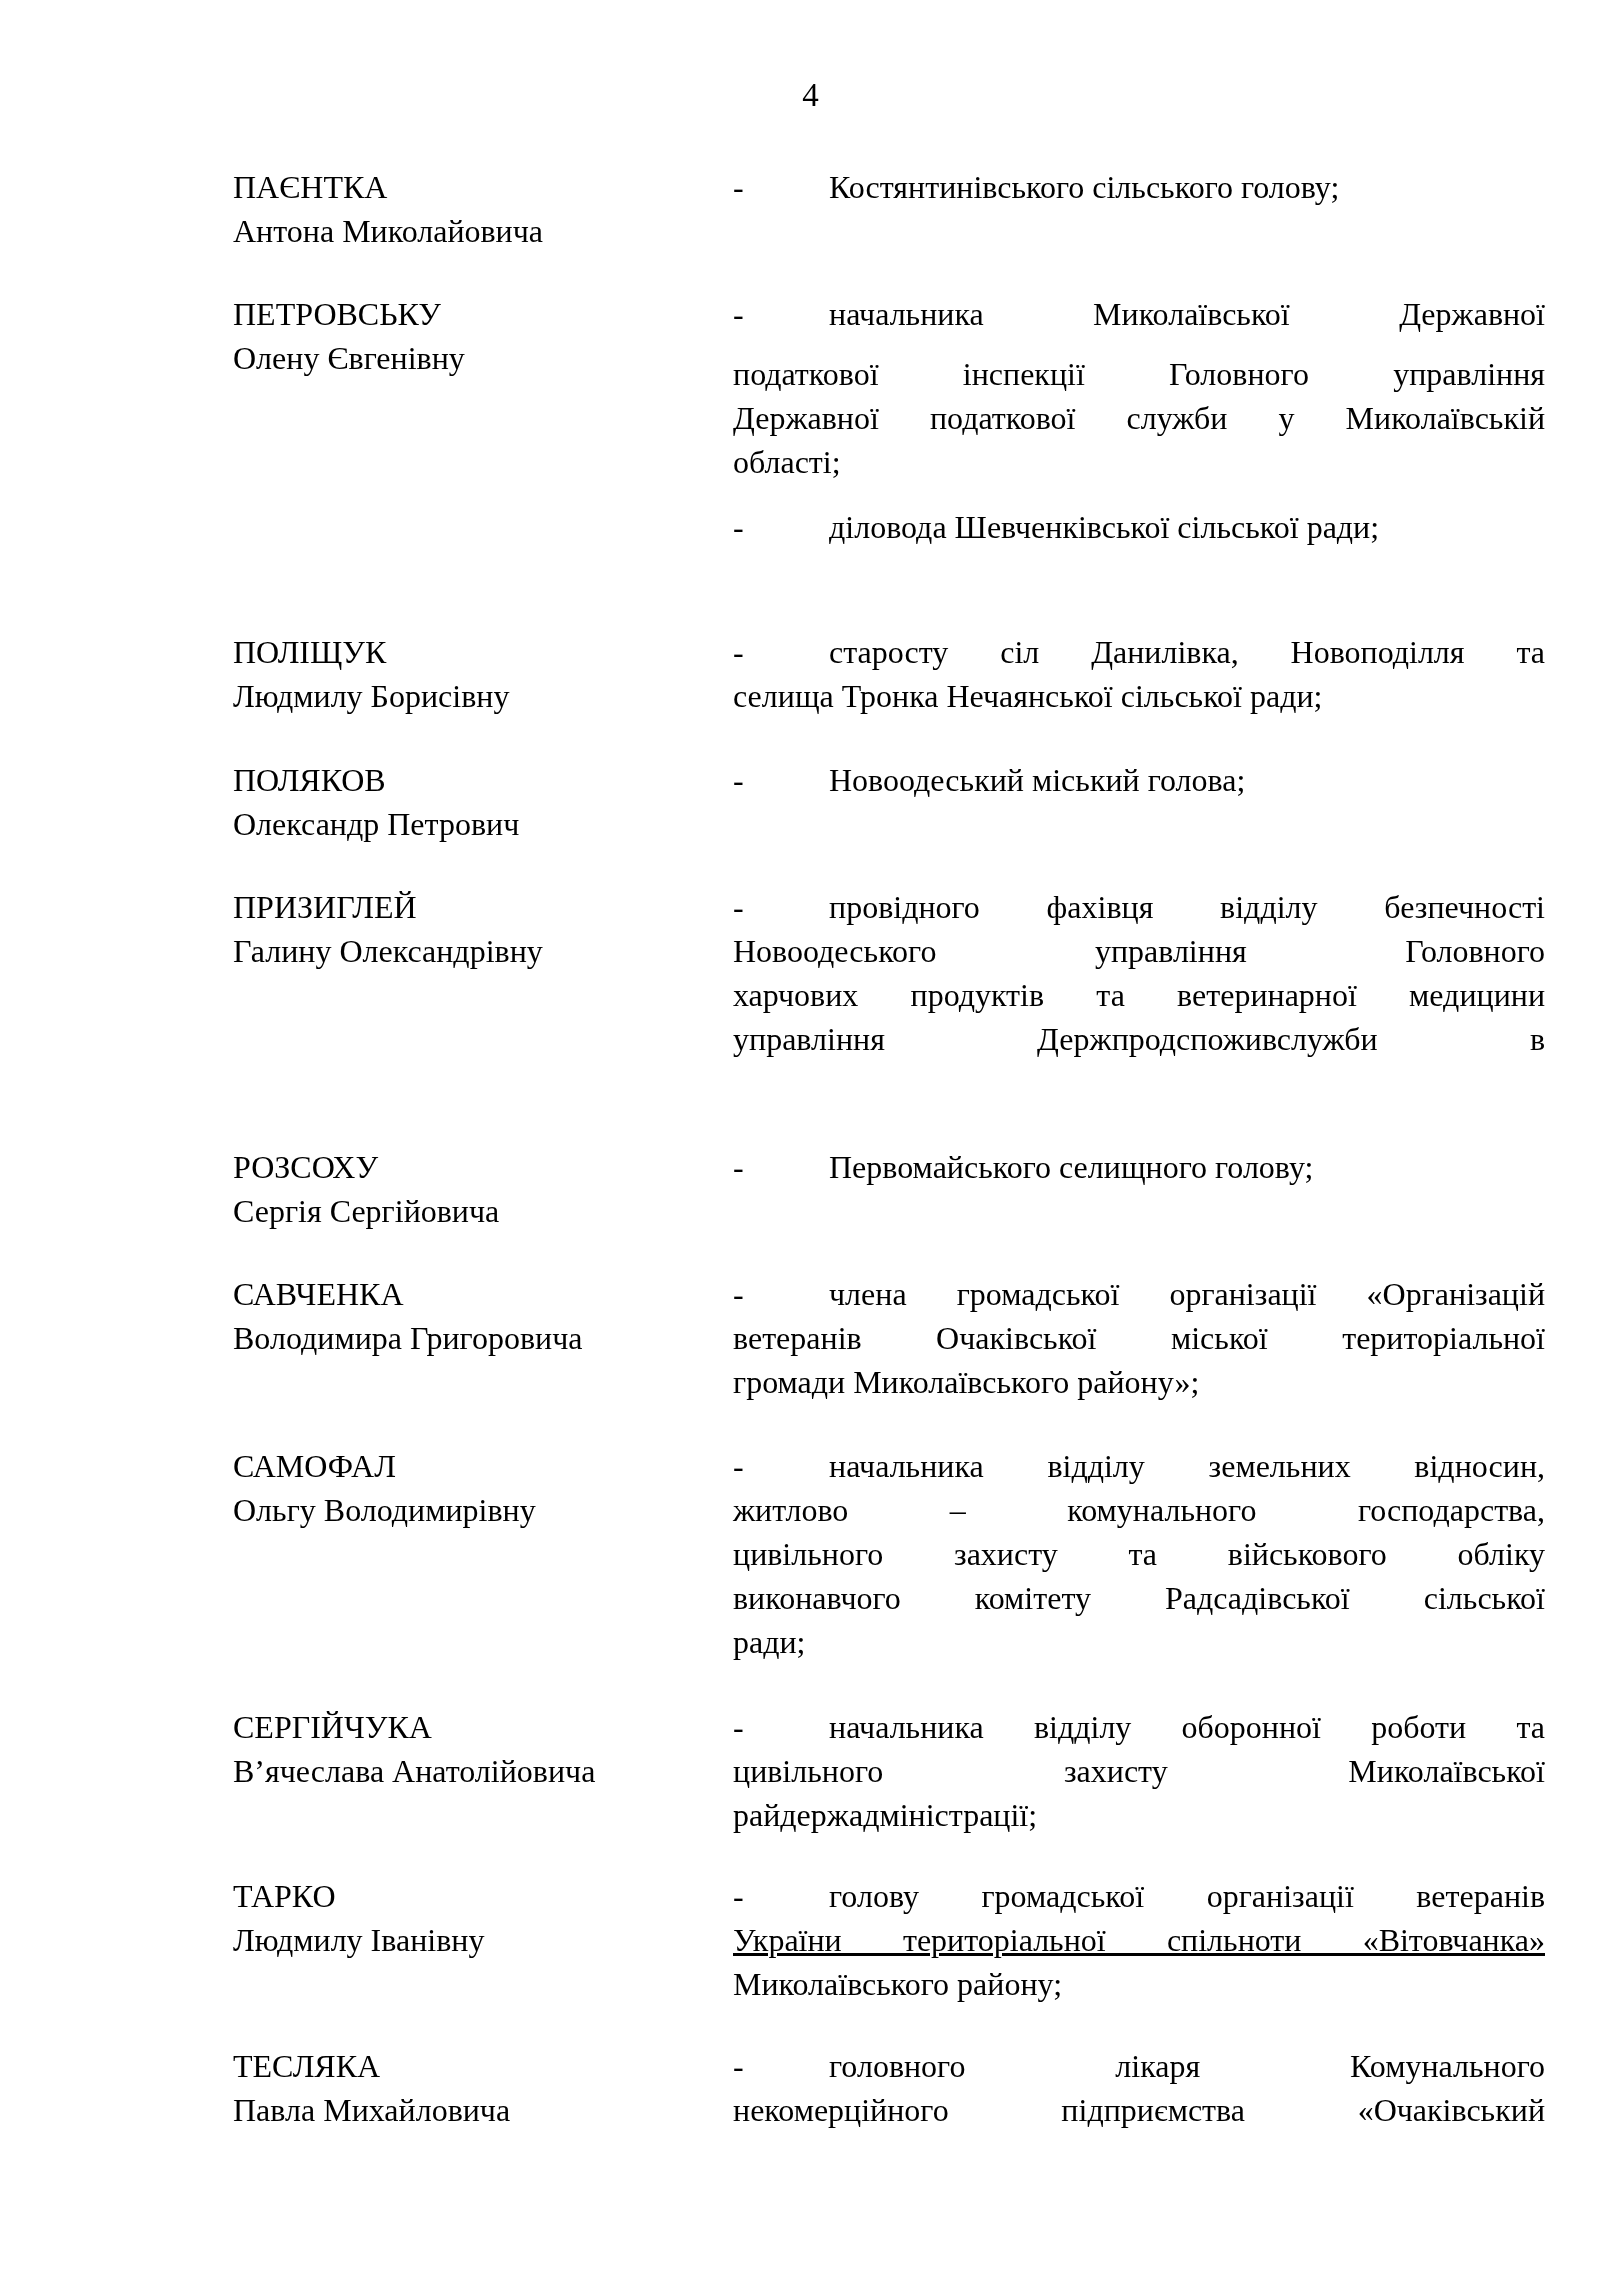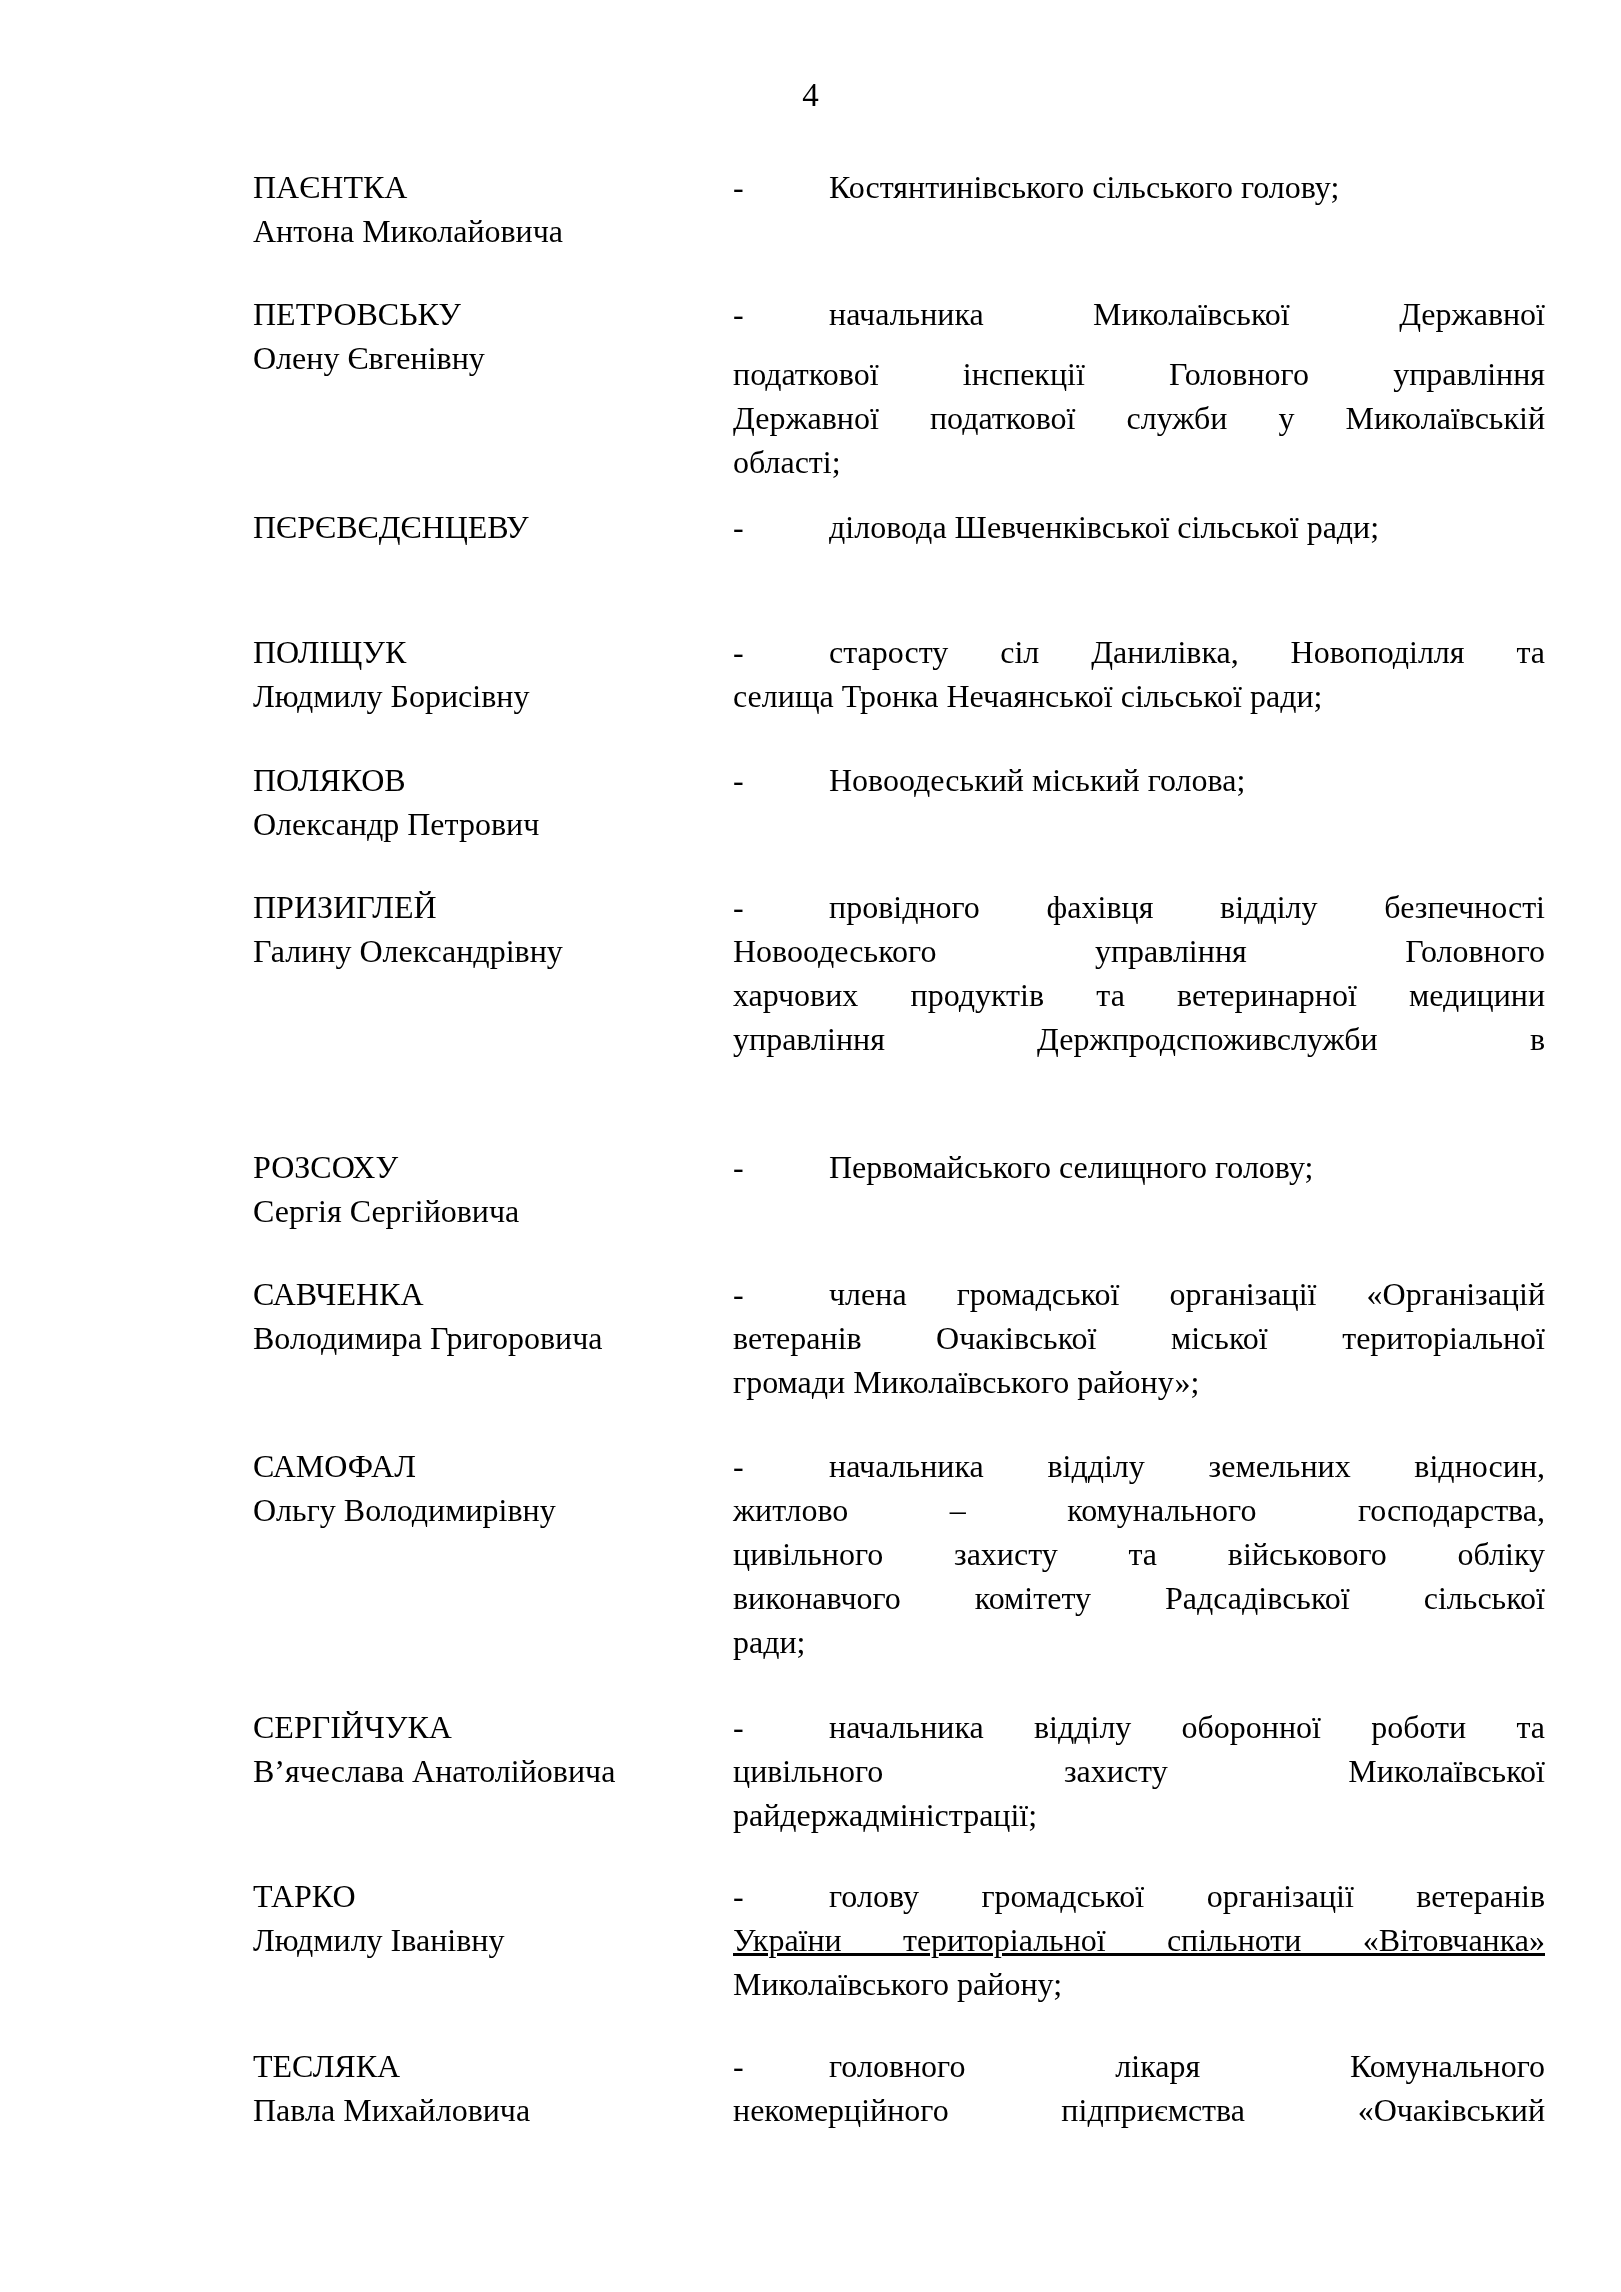--- a/index.html
+++ b/index.html
@@ -2,21 +2,21 @@
 <html><head>
   <meta charset="utf-8">
   <style>
     html, body { margin: 0; padding: 0; background: #ffffff; }
     body { width: 1621px; height: 2293px; position: relative; overflow: hidden;
       font-family: "Liberation Serif", "DejaVu Serif", serif; color: #000; }
     .page-number { position: absolute; top: 76px; left: 0; width: 1784px; text-align: center;
       font-size: 33px; line-height: 39px; }
     .entry { position: absolute; left: 233px; width: 1311px; font-size: 32px; line-height: 44px; }
     .name-col { position: absolute; left: 0; top: 0; width: 490px; }
-    .name-col div { white-space: nowrap; margin-left: 20px; }
+    .name-col div { white-space: nowrap; }
     .desc-col { position: absolute; left: 500px; top: 0; width: 812px; text-align: justify;
       text-align-last: left; }
     .desc-col .dash { display: inline-block; width: 96px; }
     .desc-col .line { display: block; }
   </style>
 </head>
 <body>
 
 <div class="page-number" style="width:1621px;">4</div>
 
@@ -37,21 +37,20 @@
       </div>
       <div class="desc-col">
         <span class="line" style="text-align: justify; text-align-last: justify;"><span class="dash">-</span><span>начальника Миколаївської Державної</span></span>
         <span class="line" style="text-align: justify; text-align-last: justify; margin-top: 16px;">податкової інспекції Головного управління</span>
         <span class="line" style="text-align: justify; text-align-last: justify;">Державної податкової служби у Миколаївській</span>
         <span class="line" style="text-align: left; text-align-last: left;">області;</span>
       </div>
     </div>
     <div class="entry" style="top: 505px;">
       <div class="name-col">
-        <div>ПЄРЄВЄДЄНЦЕВУ</div>
       </div>
       <div class="desc-col">
         <span class="line" style="text-align: left; text-align-last: left;"><span class="dash">-</span><span>діловода Шевченківської сільської ради;</span></span>
       </div>
     </div>
     <div class="entry" style="top: 630px;">
       <div class="name-col">
         <div>ПОЛІЩУК</div>
         <div>Людмилу Борисівну</div>
       </div>

